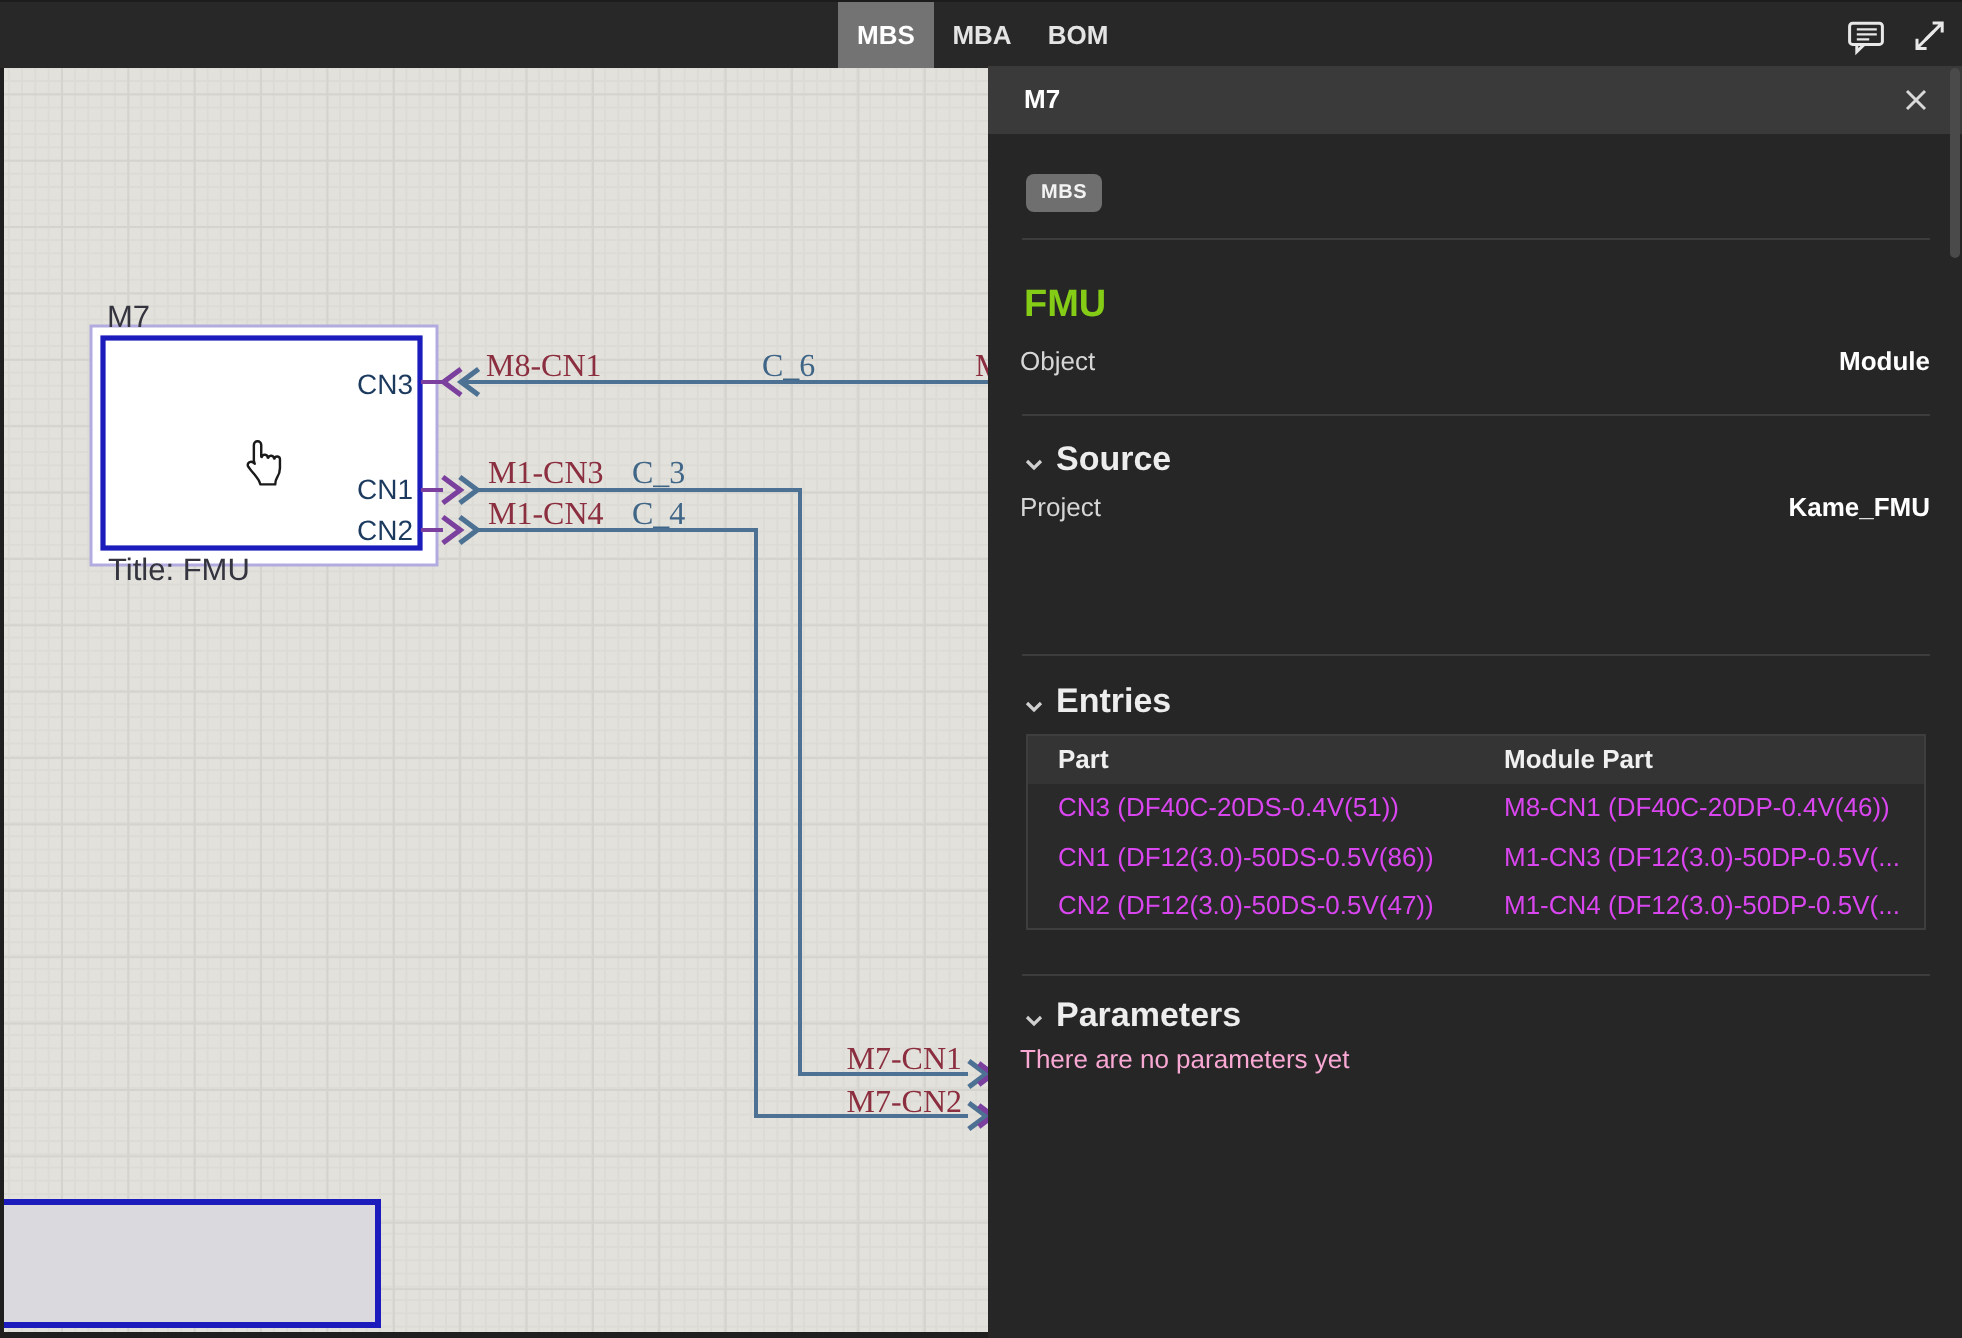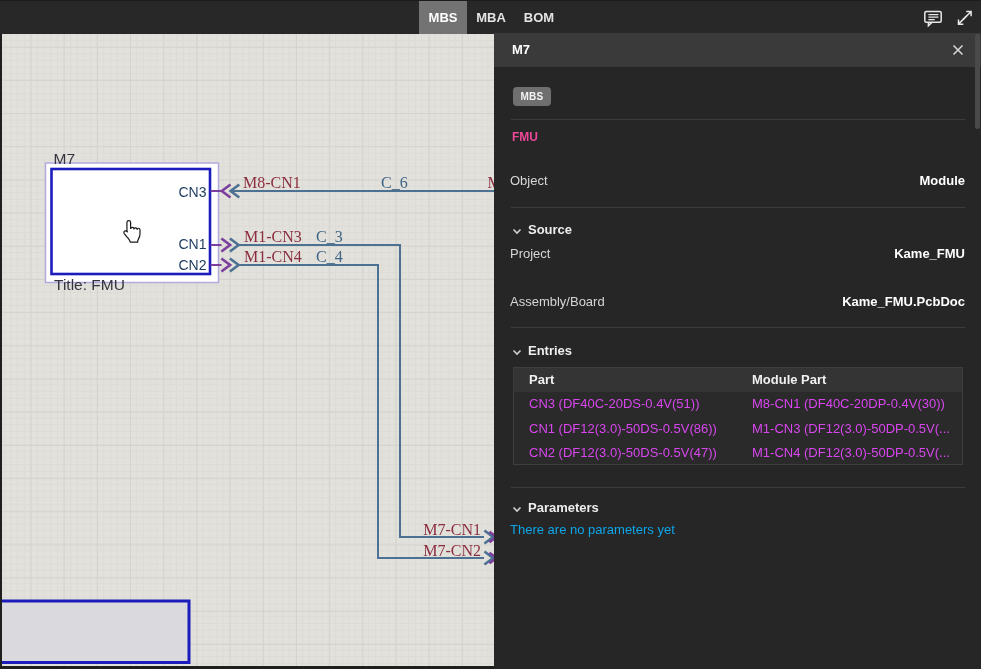--- a/index.html
+++ b/index.html
@@ -26,27 +26,27 @@
     background-position:0 12.7px,28.5px 0,0 6.06px,1.94px 0;}
   
   #panel{position:absolute;left:494px;top:33px;width:487px;height:636px;background:#262626;}
   #searchrow{position:absolute;left:0;top:0;width:100%;height:34px;background:#3a3a3a;}
   #searchrow .q{position:absolute;left:18px;top:0;height:34px;line-height:34px;
      color:#fff;font-size:13px;font-weight:700;}
   .pitem{position:absolute;left:16px;right:16px;height:20px;line-height:20px;
      font-size:13px;color:#d6d6d6;}
   .pitem .val{float:right;color:#fff;font-weight:700;}
   .divider{position:absolute;left:17px;right:16px;height:1px;background:#3c3c3c;}
-  .sechead{position:absolute;left:18px;height:20px;line-height:20px;font-size:13px;
+  .sechead{position:absolute;left:18px;height:20px;line-height:20px;font-size:17px;
      font-weight:700;color:#ededed;}
   .sechead svg{vertical-align:-1px;margin-right:6px;}
   #chip{position:absolute;left:19px;top:54px;width:38px;height:19px;background:#6f6f6f;
      border-radius:4px;color:#f3f3f3;font-size:10px;font-weight:700;text-align:center;
      line-height:19px;letter-spacing:.3px;}
-  #fmu{position:absolute;left:18px;top:97px;font-size:12px;font-weight:700;color:#ec4899;}
+  #fmu{position:absolute;left:18px;top:109px;font-size:19px;font-weight:700;color:#84cc16;}
   
   #etable{position:absolute;left:19px;top:334px;width:450px;height:98px;
       background:#2a2a2a;border:1px solid #3e3e3e;box-sizing:border-box;font-size:13px;}
   #etable .hrow{height:24px;line-height:24px;background:#343434;color:#f0f0f0;font-weight:700;}
   #etable .trow{height:24.5px;line-height:24.5px;color:#d946ef;}
   #etable .c1{position:absolute;left:15px;}
   #etable .c2{position:absolute;left:238px;}
   #etable .r{position:relative;white-space:nowrap;overflow:hidden;}
   #scrollthumb{position:absolute;right:1px;top:1px;width:5px;height:95px;background:#4a4a4a;border-radius:2.5px;}
 </style>
@@ -147,45 +147,44 @@
     <div class="divider" style="top:86px"></div>
 
     <div id="fmu">FMU</div>
     <div class="pitem" style="top:138px">Object<span class="val">Module</span></div>
     <div class="divider" style="top:174px"></div>
 
     <div class="sechead" style="top:187px"><svg width="10" height="7" viewBox="0 0 10 7">
           <path d="M1.5 1.5 L5 5 L8.5 1.5" stroke="#cfcfcf" stroke-width="1.6" fill="none"></path>
         </svg>Source</div>
     <div class="pitem" style="top:211px">Project<span class="val">Kame_FMU</span></div>
-    <div class="pitem" style="top:259px">Assembly/Board<span class="val">Kame_FMU.PcbDoc</span></div>
     <div class="divider" style="top:294px"></div>
 
     <div class="sechead" style="top:308px"><svg width="10" height="7" viewBox="0 0 10 7">
           <path d="M1.5 1.5 L5 5 L8.5 1.5" stroke="#cfcfcf" stroke-width="1.6" fill="none"></path>
         </svg>Entries</div>
     <div id="etable">
       <div class="hrow r">
           <span class="c1">Part</span>
           <span class="c2">Module Part</span>
         </div>
       <div class="trow r">
           <span class="c1">CN3 (DF40C-20DS-0.4V(51))</span>
-          <span class="c2">M8-CN1 (DF40C-20DP-0.4V(30))</span>
+          <span class="c2">M8-CN1 (DF40C-20DP-0.4V(46))</span>
         </div>
       <div class="trow r">
           <span class="c1">CN1 (DF12(3.0)-50DS-0.5V(86))</span>
           <span class="c2">M1-CN3 (DF12(3.0)-50DP-0.5V(...</span>
         </div>
       <div class="trow r">
           <span class="c1">CN2 (DF12(3.0)-50DS-0.5V(47))</span>
           <span class="c2">M1-CN4 (DF12(3.0)-50DP-0.5V(...</span>
         </div>
     </div>
     <div class="divider" style="top:454px"></div>
 
     <div class="sechead" style="top:465px"><svg width="10" height="7" viewBox="0 0 10 7">
           <path d="M1.5 1.5 L5 5 L8.5 1.5" stroke="#cfcfcf" stroke-width="1.6" fill="none"></path>
         </svg>Parameters</div>
-    <div class="pitem" style="top:487px;color:#0ea5e9;">There are no parameters yet</div>
+    <div class="pitem" style="top:487px;color:#f9a8d4;">There are no parameters yet</div>
     <div id="scrollthumb"></div>
   </div>
 </div>
 
 </body></html>

